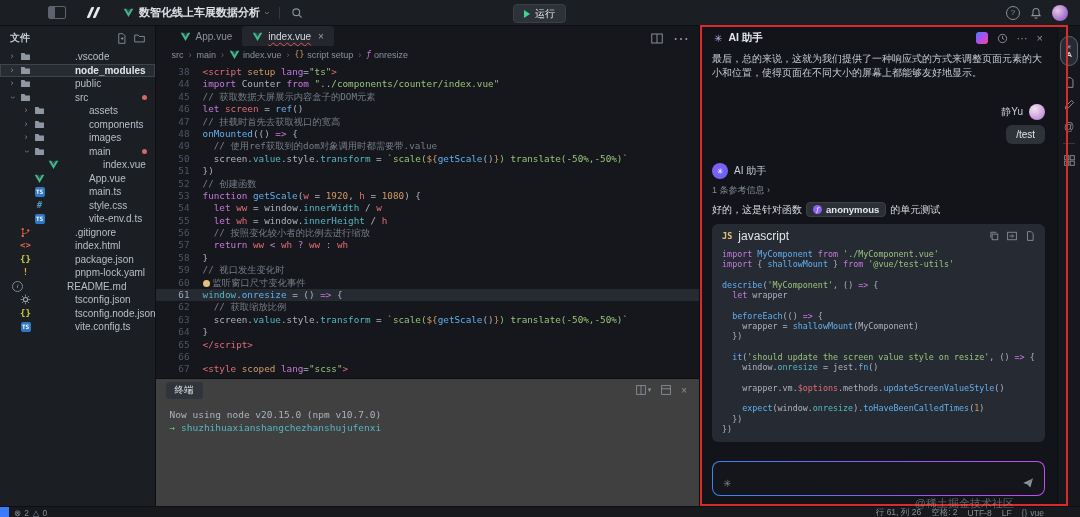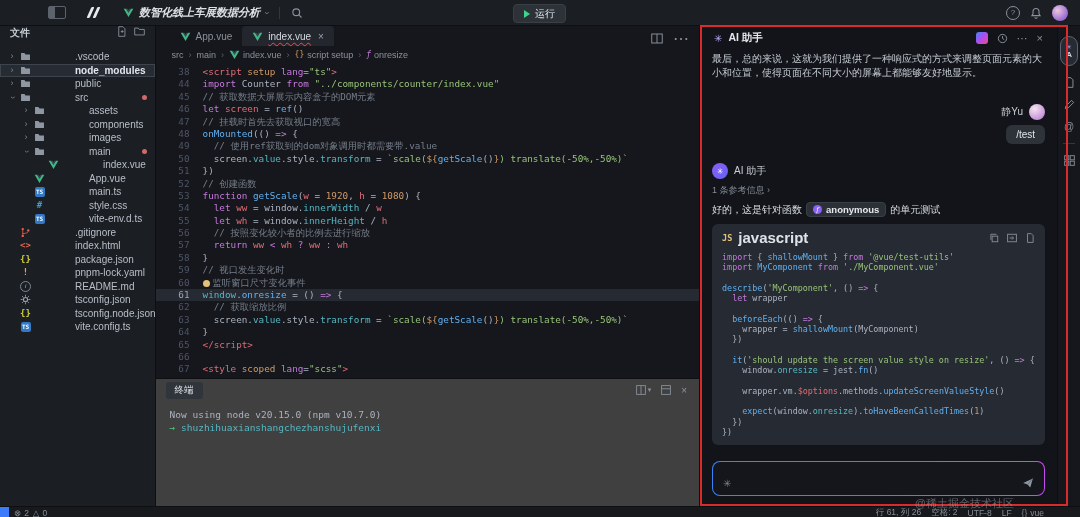--- a/index.html
+++ b/index.html
@@ -6,37 +6,37 @@
   .app{position:relative;width:1080px;height:517px;background:#101216;overflow:hidden;
        font-family:"Liberation Sans",sans-serif;color:#c6ccd4;-webkit-font-smoothing:antialiased;}
   
   .topbar{position:relative;height:25px;background:#1b1e23;border-bottom:1px solid #0d0f12;
           display:flex;align-items:center;padding:0 10px;gap:9px;}
   .tb-toggle{width:16px;height:11px;border:1px solid #5c636d;border-radius:2px;margin-left:38px;position:relative;}
   .tb-toggle::before{content:"";position:absolute;left:0;top:0;bottom:0;width:6px;background:#5c636d;}
   .logo{display:flex;gap:3px;margin-left:14px;}
   .logo i{display:block;width:3px;height:11px;background:#e8eaed;transform:skewX(-24deg);border-radius:1px;}
   .proj{display:flex;align-items:center;gap:5px;margin-left:16px;}
-  .proj-title{font-size:11px;font-weight:bold;color:#dde1e6;font-style:italic;}
+  .proj-title{font-size:11px;font-weight:bold;color:#dde1e6;}
   .chev-down{font-size:9px;color:#8a919c;transform:rotate(90deg);display:inline-block;}
   .tb-sep{width:1px;height:12px;background:#33383f;margin:0 2px;}
   .run-btn{position:absolute;left:513px;top:4px;height:17px;display:flex;align-items:center;gap:5px;
            background:#2d3239;border:1px solid #3a3f46;border-radius:4px;padding:0 10px;cursor:pointer;}
   .run-play{width:0;height:0;border-left:6px solid #3dd68c;border-top:4px solid transparent;border-bottom:4px solid transparent;}
   .run-label{font-size:10px;color:#e2e6ec;}
   .tb-right{position:absolute;right:12px;top:0;height:25px;display:flex;align-items:center;gap:10px;}
   .help-circle{width:12px;height:12px;border:1px solid #8a919c;border-radius:50%;color:#8a919c;
                font-size:8px;display:flex;align-items:center;justify-content:center;}
   .avatar{width:16px;height:16px;border-radius:50%;background:radial-gradient(circle at 35% 35%,#ecc7e0,#9a6bd0 70%);}
   svg.ic{display:block;}
   
   .main{display:flex;height:480px;}
   
   .sidebar{width:155px;background:#1b1e23;border-right:1px solid #0d0f12;overflow:hidden;}
-  .sb-head{height:24px;display:flex;align-items:flex-start;padding:0 10px;gap:12px;}
+  .sb-head{height:24px;display:flex;align-items:center;padding:0 10px;gap:12px;}
   .sb-title{font-size:10px;font-weight:bold;color:#c4cad2;flex:1;}
   .sb-actions{display:flex;gap:7px;color:#8a919c;}
   .tree-row{display:flex;align-items:center;height:13.5px;gap:4px;font-size:10px;color:#b8bfc9;position:relative;cursor:pointer;}
   .tree-row.highlighted{background:#272c33;outline:1px solid #3e444d;outline-offset:-1px;}
   .tree-row.highlighted .flabel{color:#e2e6ec;font-weight:bold;}
   .chev{width:8px;color:#7f8893;font-size:9px;line-height:1;text-align:center;flex:none;}
   .chev.down{transform:rotate(90deg);}
   .ficon{display:inline-flex;align-items:center;justify-content:center;width:11px;flex:none;}
   .ficon svg{width:11px;height:11px;display:block;}
   .fglyph{display:inline-flex;width:10px;height:10px;font-size:6px;align-items:center;justify-content:center;
@@ -94,21 +94,21 @@
   .ref-row{margin-top:5px;font-size:9px;color:#858d97;}
   .answer-row{margin-top:5px;display:flex;align-items:center;gap:4px;font-size:10px;color:#d8dce2;flex-wrap:wrap;}
   .fn-badge{display:inline-flex;align-items:center;gap:4px;background:#2b2f36;border:1px solid #3a3f47;
             border-radius:4px;padding:1px 6px;}
   .fn-circle{width:9px;height:9px;border-radius:50%;background:#8a63f4;color:#fff;font-size:6.5px;font-style:italic;
              display:inline-flex;align-items:center;justify-content:center;font-family:"DejaVu Serif",serif;}
   .fn-name{font-size:9.5px;font-weight:bold;color:#e6e9ee;}
   .code-block{margin-top:7px;background:#262b33;border-radius:6px;overflow:hidden;}
   .cb-head{display:flex;align-items:center;gap:6px;padding:5px 10px 2px;}
   .cb-js{color:#e5c07b;font-weight:bold;font-size:8.5px;font-family:"DejaVu Sans Mono",monospace;}
-  .cb-lang{font-size:15px;font-weight:bold;color:#dfe3e9;}
+  .cb-lang{font-size:12px;font-weight:normal;color:#dfe3e9;}
   .cb-actions{margin-left:auto;display:flex;gap:8px;color:#8a919c;}
   .cb-body{padding:4px 10px 8px;font-family:"DejaVu Sans Mono",monospace;font-size:8.4px;}
   .cb-body .code-row{height:10.3px;line-height:10.3px;}
   .ai-input-wrap{flex:none;margin:6px 12px 10px;padding:1px;border-radius:8px;
                  background:linear-gradient(90deg,#3b82f6,#8b5cf6,#c44df0);}
   .ai-input{background:#14161b;border-radius:7px;padding:6px 10px 6px;}
   .ai-placeholder{font-size:10px;color:#6d747e;}
   .ai-input-row{margin-top:9px;display:flex;justify-content:space-between;align-items:center;}
   .input-spark{color:#7a828c;font-size:10px;}
   
@@ -336,21 +336,21 @@
             </span>
             <span class="flabel">package.json</span>
           </div>
           <div class="tree-row" style="padding-left: 8px;">
             <span class="chev"></span>
             <span class="ficon">
               <span class="fchar" style="color:#f0a732">!</span>
             </span>
             <span class="flabel">pnpm-lock.yaml</span>
           </div>
-          <div class="tree-row" style="padding-left: 8px;">
+          <div class="tree-row" style="padding-left: 0;">
             <span class="chev"></span>
             <span class="ficon">
               <span class="fcirc">i</span>
             </span>
             <span class="flabel">README.md</span>
           </div>
           <div class="tree-row" style="padding-left: 8px;">
             <span class="chev"></span>
             <span class="ficon">
               <svg viewBox="0 0 16 16">
@@ -549,22 +549,22 @@
                   </svg>
               </span>
               <span>
                 <svg class="ic" width="10" height="10" viewBox="0 0 16 16">
                     <path d="M4 1h6l3 3v11H4z" fill="none" stroke="#8a919c" stroke-width="1.4"></path>
                   </svg>
               </span>
             </span>
           </div>
           <div class="cb-body" id="ai-code">
+              <div class="code-row"><span class="code-text"><span class="tok-kw">import</span><span class="tok-fn"> MyComponent</span><span class="tok-kw"> from</span><span class="tok-st"> './MyComponent.vue'</span></span></div>
               <div class="code-row"><span class="code-text"><span class="tok-kw">import</span><span class="tok-pl"> { </span><span class="tok-fn">shallowMount</span><span class="tok-pl"> } </span><span class="tok-kw">from</span><span class="tok-st"> '@vue/test-utils'</span></span></div>
-              <div class="code-row"><span class="code-text"><span class="tok-kw">import</span><span class="tok-fn"> MyComponent</span><span class="tok-kw"> from</span><span class="tok-st"> './MyComponent.vue'</span></span></div>
               <div class="code-row"><span class="code-text"></span></div>
               <div class="code-row"><span class="code-text"><span class="tok-fn">describe</span><span class="tok-pl">(</span><span class="tok-st">'MyComponent'</span><span class="tok-pl">, () </span><span class="tok-kw">=&gt;</span><span class="tok-pl"> {</span></span></div>
               <div class="code-row"><span class="code-text"><span class="tok-kw">  let</span><span class="tok-pl"> wrapper</span></span></div>
               <div class="code-row"><span class="code-text"></span></div>
               <div class="code-row"><span class="code-text"><span class="tok-fn">  beforeEach</span><span class="tok-pl">(() </span><span class="tok-kw">=&gt;</span><span class="tok-pl"> {</span></span></div>
               <div class="code-row"><span class="code-text"><span class="tok-pl">    wrapper = </span><span class="tok-fn">shallowMount</span><span class="tok-pl">(MyComponent)</span></span></div>
               <div class="code-row"><span class="code-text"><span class="tok-pl">  })</span></span></div>
               <div class="code-row"><span class="code-text"></span></div>
               <div class="code-row"><span class="code-text"><span class="tok-fn">  it</span><span class="tok-pl">(</span><span class="tok-st">'should update the screen value style on resize'</span><span class="tok-pl">, () </span><span class="tok-kw">=&gt;</span><span class="tok-pl"> {</span></span></div>
               <div class="code-row"><span class="code-text"><span class="tok-pl">    window.</span><span class="tok-cy">onresize</span><span class="tok-pl"> = jest.</span><span class="tok-fn">fn</span><span class="tok-pl">()</span></span></div>

